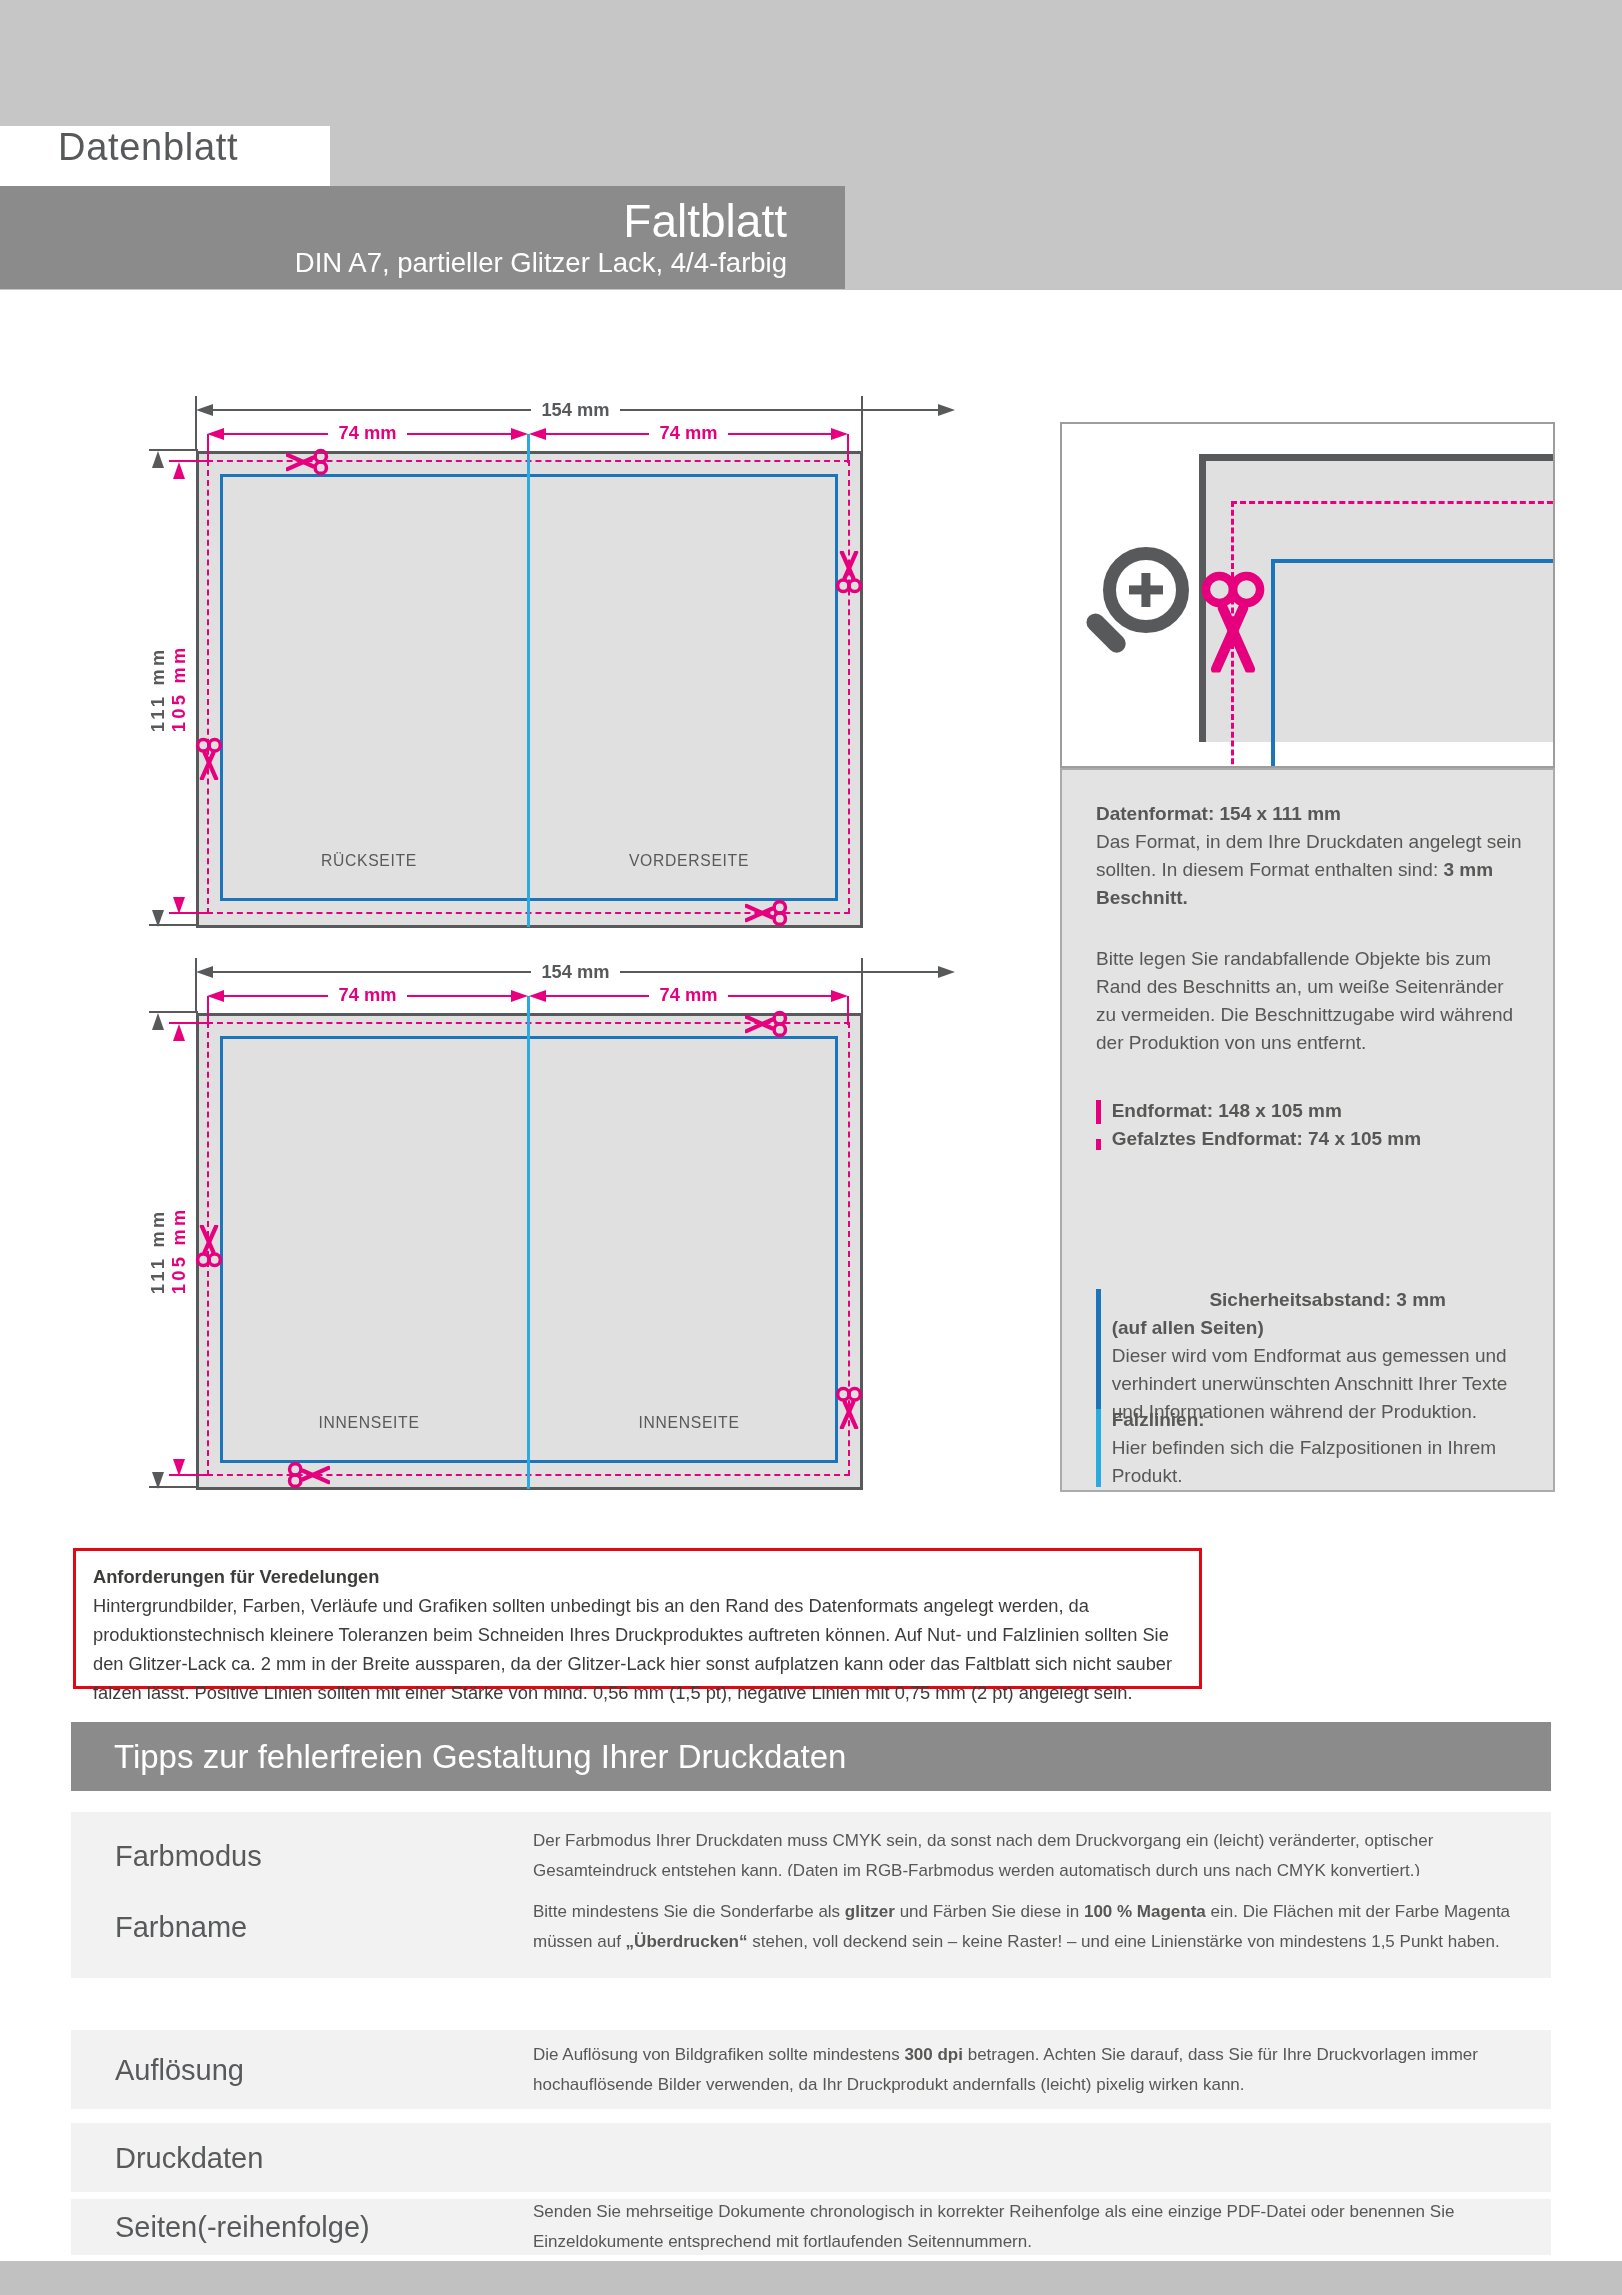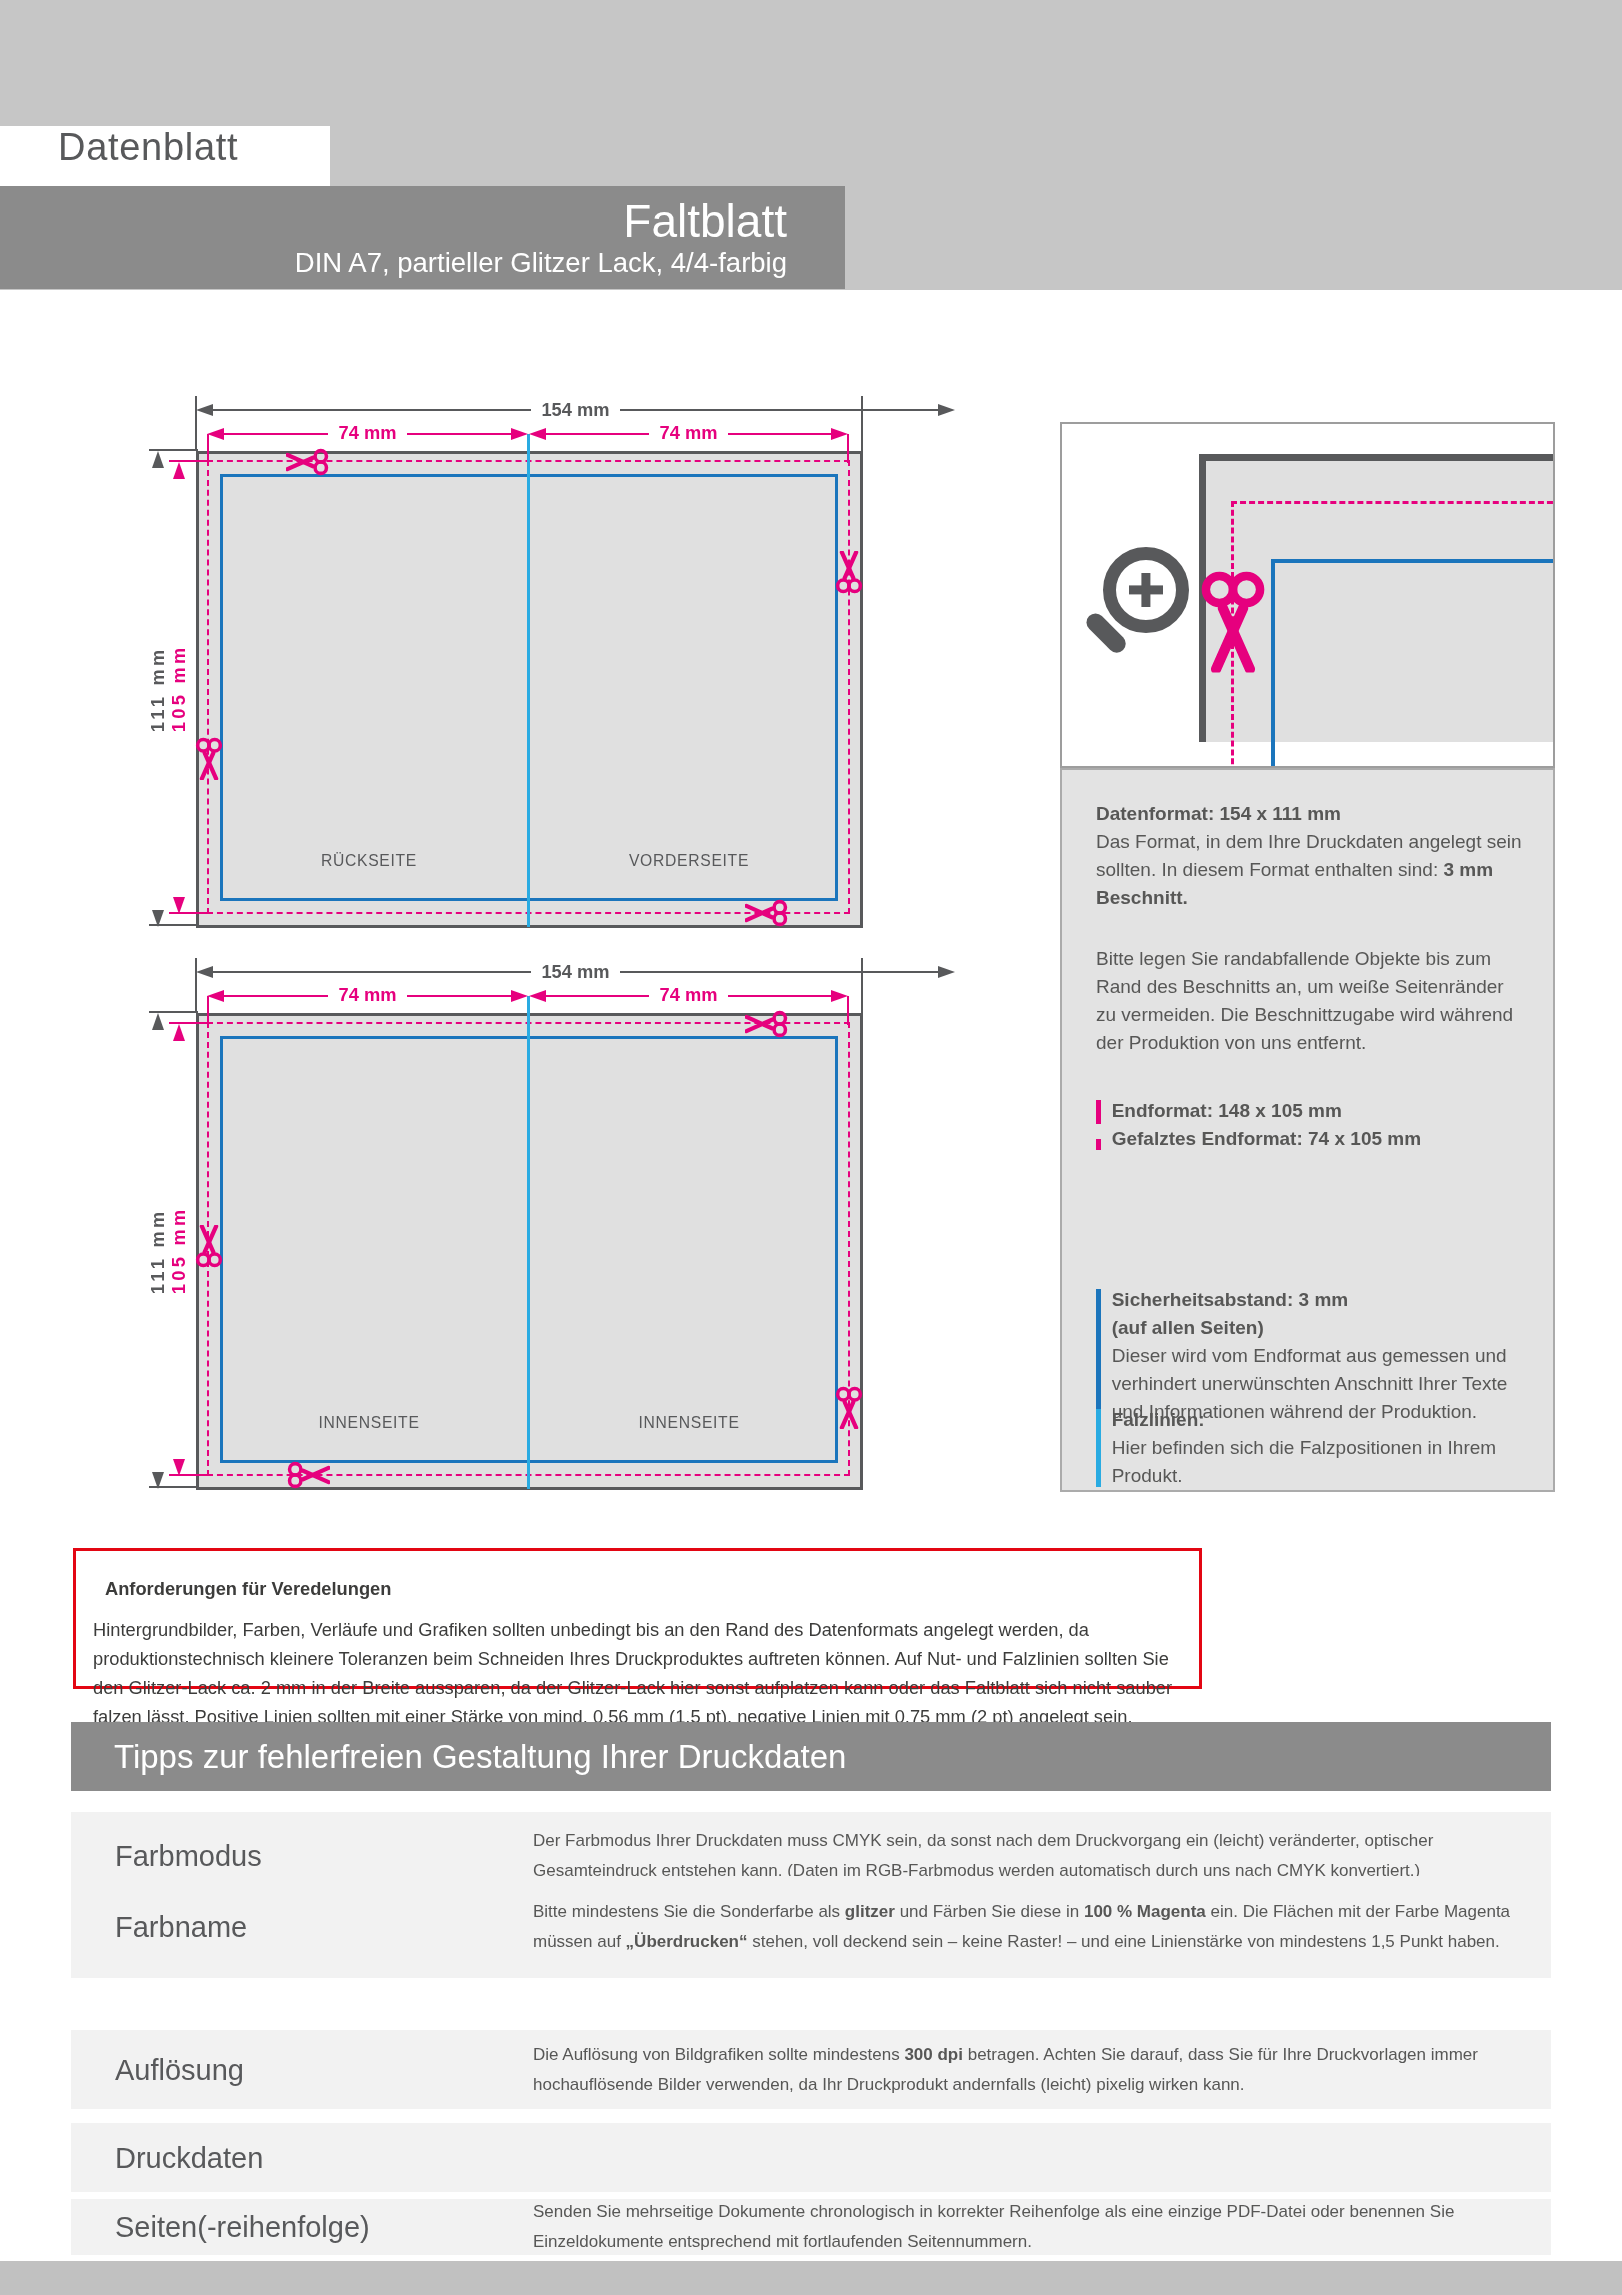--- a/index.html
+++ b/index.html
@@ -88,32 +88,32 @@
   .mag-ring::before{content:"";position:absolute;left:50%;top:50%;width:34px;height:9.2px;background:#58595b;transform:translate(-50%,-50%);}
   .mag-ring::after{content:"";position:absolute;left:50%;top:50%;width:9.2px;height:34px;background:#58595b;transform:translate(-50%,-50%);}
   .mag-handle{position:absolute;left:19.6px;top:200px;width:48px;height:18.3px;background:#58595b;border-radius:9.2px;transform:rotate(45deg);}
 
   .legend-panel{position:absolute;left:1060px;top:768px;width:495px;height:724px;background:#e3e3e3;border:2px solid #ababab;box-sizing:border-box;overflow:hidden;}
   .legend-panel .blk{position:absolute;left:34px;width:432px;}
   .legend-panel p{margin:0;font-size:19px;line-height:28px;color:#575756;}
   .h-dark{font-size:24px;font-weight:bold;color:#58595b;line-height:31px;margin:0;}
   .h-mag1{font-size:24px;font-weight:bold;color:#e6007e;line-height:30px;margin:0;}
   .h-mag2{font-size:21px;font-weight:bold;color:#e6007e;line-height:29px;margin:0;}
-  .h-blue1{font-size:24px;font-weight:bold;color:#1b75bc;line-height:30px;margin:0;}
+  .h-blue1{font-size:24px;font-weight:bold;color:#1b75bc;line-height:30px;margin:0;text-align:center;}
   .h-blue2{font-size:21px;font-weight:bold;color:#1b75bc;line-height:29px;margin:0;}
   .h-cyan{font-size:21px;font-weight:bold;color:#29abe2;line-height:29px;margin:0;}
   .barblk{padding-left:15.7px;position:relative;}
   .barblk .bar{position:absolute;left:0;top:2.6px;bottom:2.6px;width:4.6px;}
   .bar.dashmag{background:repeating-linear-gradient(180deg,#e6007e 0 23.6px,transparent 23.6px 39px);}
   .bar.solidblue{background:#1b75bc;}
   .bar.solidcyan{background:#29abe2;}
 
   
   .note{position:absolute;left:73px;top:1548px;width:1129px;height:141px;border:3.3px solid #e30613;box-sizing:border-box;padding:10.5px 17px;background:#fff;}
-  .note .nt{font-size:18.3px;font-weight:bold;color:#3c3c3b;line-height:29px;margin:12px;}
+  .note .nt{font-size:18.3px;font-weight:bold;color:#3c3c3b;line-height:29px;margin:0;}
   .note .nb{font-size:18.3px;color:#3c3c3b;line-height:29px;margin:0;}
 
   
   .tips-banner{position:absolute;left:71px;top:1722px;width:1480px;height:69px;background:#8b8b8b;display:flex;align-items:center;}
   .tips-banner span{color:#fff;font-size:33px;padding-left:43px;}
   .tip-row{position:absolute;left:71px;width:1480px;background:#f2f2f2;}
   .tip-row .tl{position:absolute;left:44px;top:50%;transform:translateY(-50%);font-size:29px;color:#58595b;}
   .tip-row .tb{position:absolute;left:462px;top:50%;transform:translateY(-50%);width:995px;font-size:17px;line-height:30px;color:#575756;}
   #row-1{top:1812px;height:88px;}
   #row-2{top:1876px;height:102px;text-decoration:underline;}

